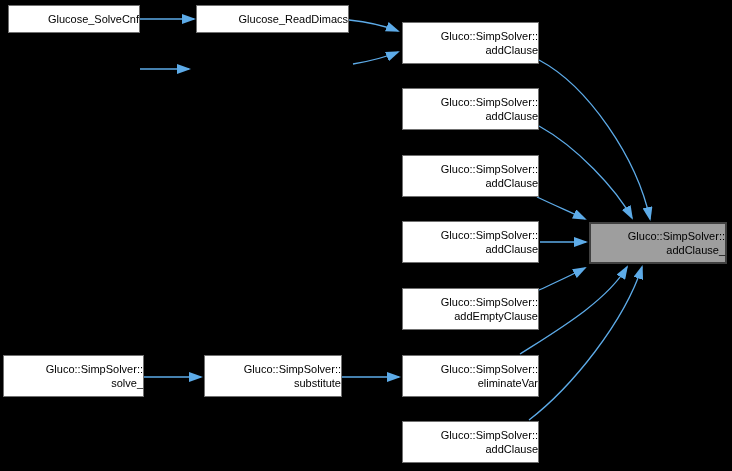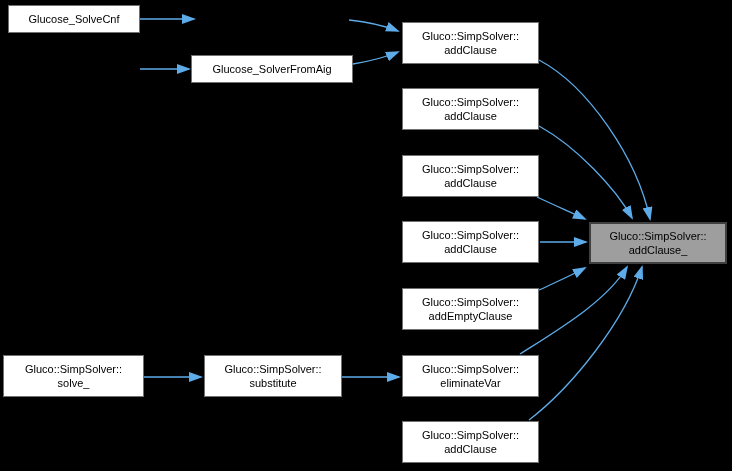--- a/index.html
+++ b/index.html
@@ -26,21 +26,21 @@
     stroke-width:1.3px;
   }
   .node{
     position:absolute;
     box-sizing:border-box;
     background:var(--node-fill);
     border:1px solid var(--node-border);
     color:var(--node-text);
     display:flex;
     flex-direction:column;
-    align-items:center;
+    align-items:flex-end;
     justify-content:center;
     text-align:center;
     font-size:11px;
     line-height:14px;
     white-space:nowrap;
     cursor:pointer;
   }
   .node.highlight{
     background:var(--highlight-fill);
     border:2px solid var(--highlight-border);
@@ -71,25 +71,25 @@
     <path d="M144 377 H201" marker-end="url(#arrow)"></path>
     <path d="M342 377 H399" marker-end="url(#arrow)"></path>
     <path d="M520 354 C556 331 606 302 627 267" marker-end="url(#arrow)"></path>
     <path d="M529 420 C572 387 624 322 642 267" marker-end="url(#arrow)"></path>
   </svg>
 
   <div class="node" style="left:8px;top:5px;width:132px;height:28px">
     <span>Glucose_SolveCnf</span>
   </div>
 
+  <div class="node" style="left:196px;top:5px;width:153px;height:28px">
+    <span>Glucose_ReadDimacs</span>
+  </div>
 
 
-  <div class="node" style="left:191px;top:55px;width:162px;height:28px">
-    <span>Glucose_SolverFromAig</span>
-  </div>
 
   <div class="node" style="left:402px;top:22px;width:137px;height:42px">
     <span>Gluco::SimpSolver::</span>
     <span>addClause</span>
   </div>
 
   <div class="node" style="left:402px;top:88px;width:137px;height:42px">
     <span>Gluco::SimpSolver::</span>
     <span>addClause</span>
   </div>

